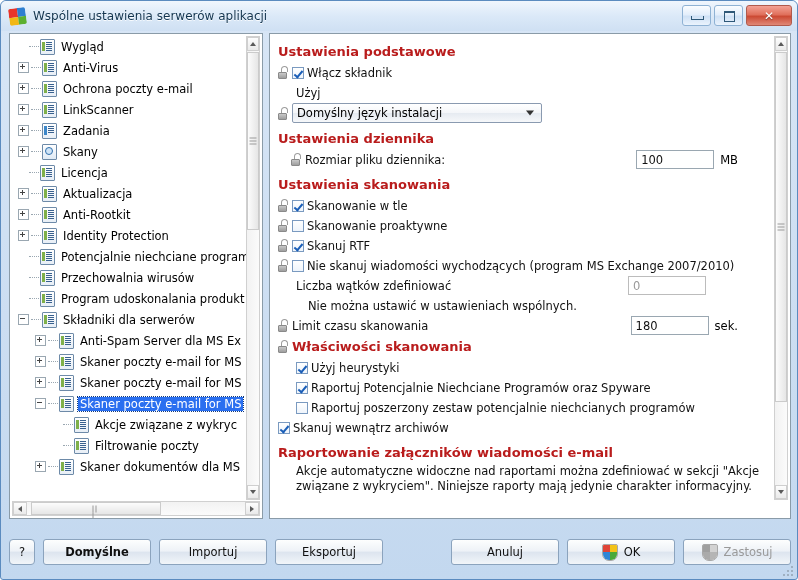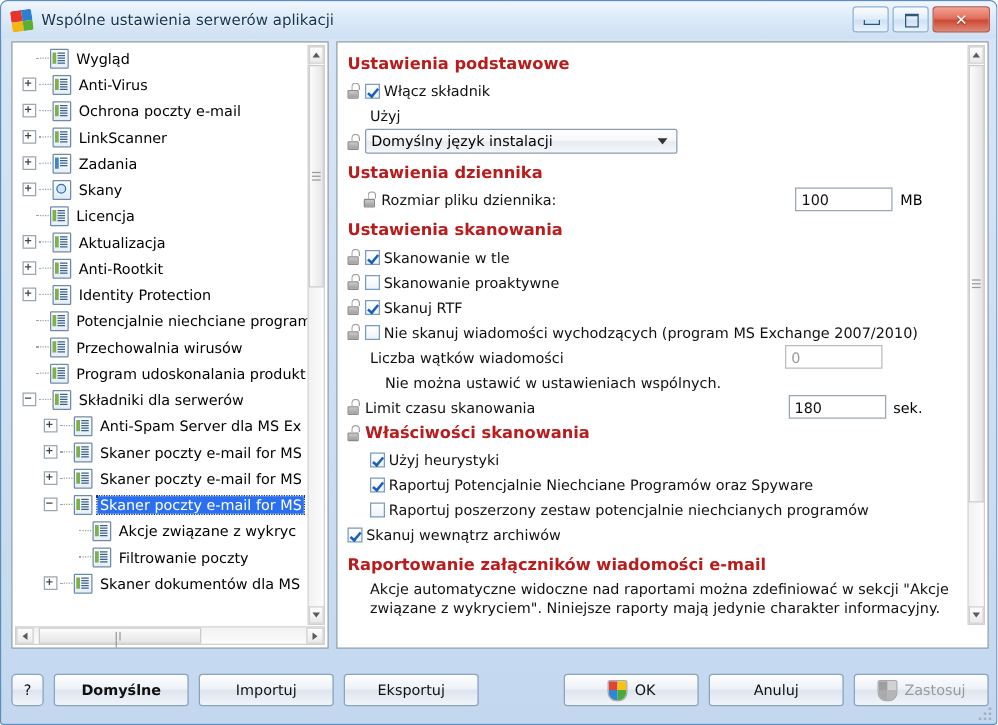--- a/index.html
+++ b/index.html
@@ -771,21 +771,21 @@
               <span class="lock">
                 <i class="shackle"></i>
                 <i class="bodyb"></i>
               </span>
               <span class="cb"></span>
               <span class="lbl">Nie skanuj wiadomości wychodzących (program MS Exchange 2007/2010)</span>
             </div>
           </div>
 
         <div class="row spread">
-          <span class="sub-lbl">Liczba wątków wiadomości</span>
+          <span class="sub-lbl">Liczba wątków zdefiniować</span>
           <span class="grow"></span>
           <input class="txtfield dim" disabled="" value="0" style="">
           <span class="unit" style="width:26px;"></span>
         </div>
         <div class="row">
           <span class="sub-lbl2">Nie można ustawić w ustawieniach wspólnych.</span>
         </div>
 
         <div class="row spread">
           <span class="lock">
@@ -855,30 +855,30 @@
       <span>Domyślne</span>
     </div>
     <div class="btn" style="min-width:108px;">
       <span>Importuj</span>
     </div>
     <div class="btn" style="min-width:108px;">
       <span>Eksportuj</span>
     </div>
     <span class="spacer-flex"></span>
     <div class="btn" style="min-width:108px;">
+      <span>Anuluj</span>
+    </div>
+    <div class="btn" style="min-width:108px;">
       <span class="shield">
           <i></i>
           <i></i>
           <i></i>
           <i></i>
         </span>
       <span>OK</span>
-    </div>
-    <div class="btn" style="min-width:108px;">
-      <span>Anuluj</span>
     </div>
     <div class="btn disabled" style="min-width:108px;">
       <span class="shield dim">
           <i></i>
           <i></i>
           <i></i>
           <i></i>
         </span>
       <span>Zastosuj</span>
     </div>

